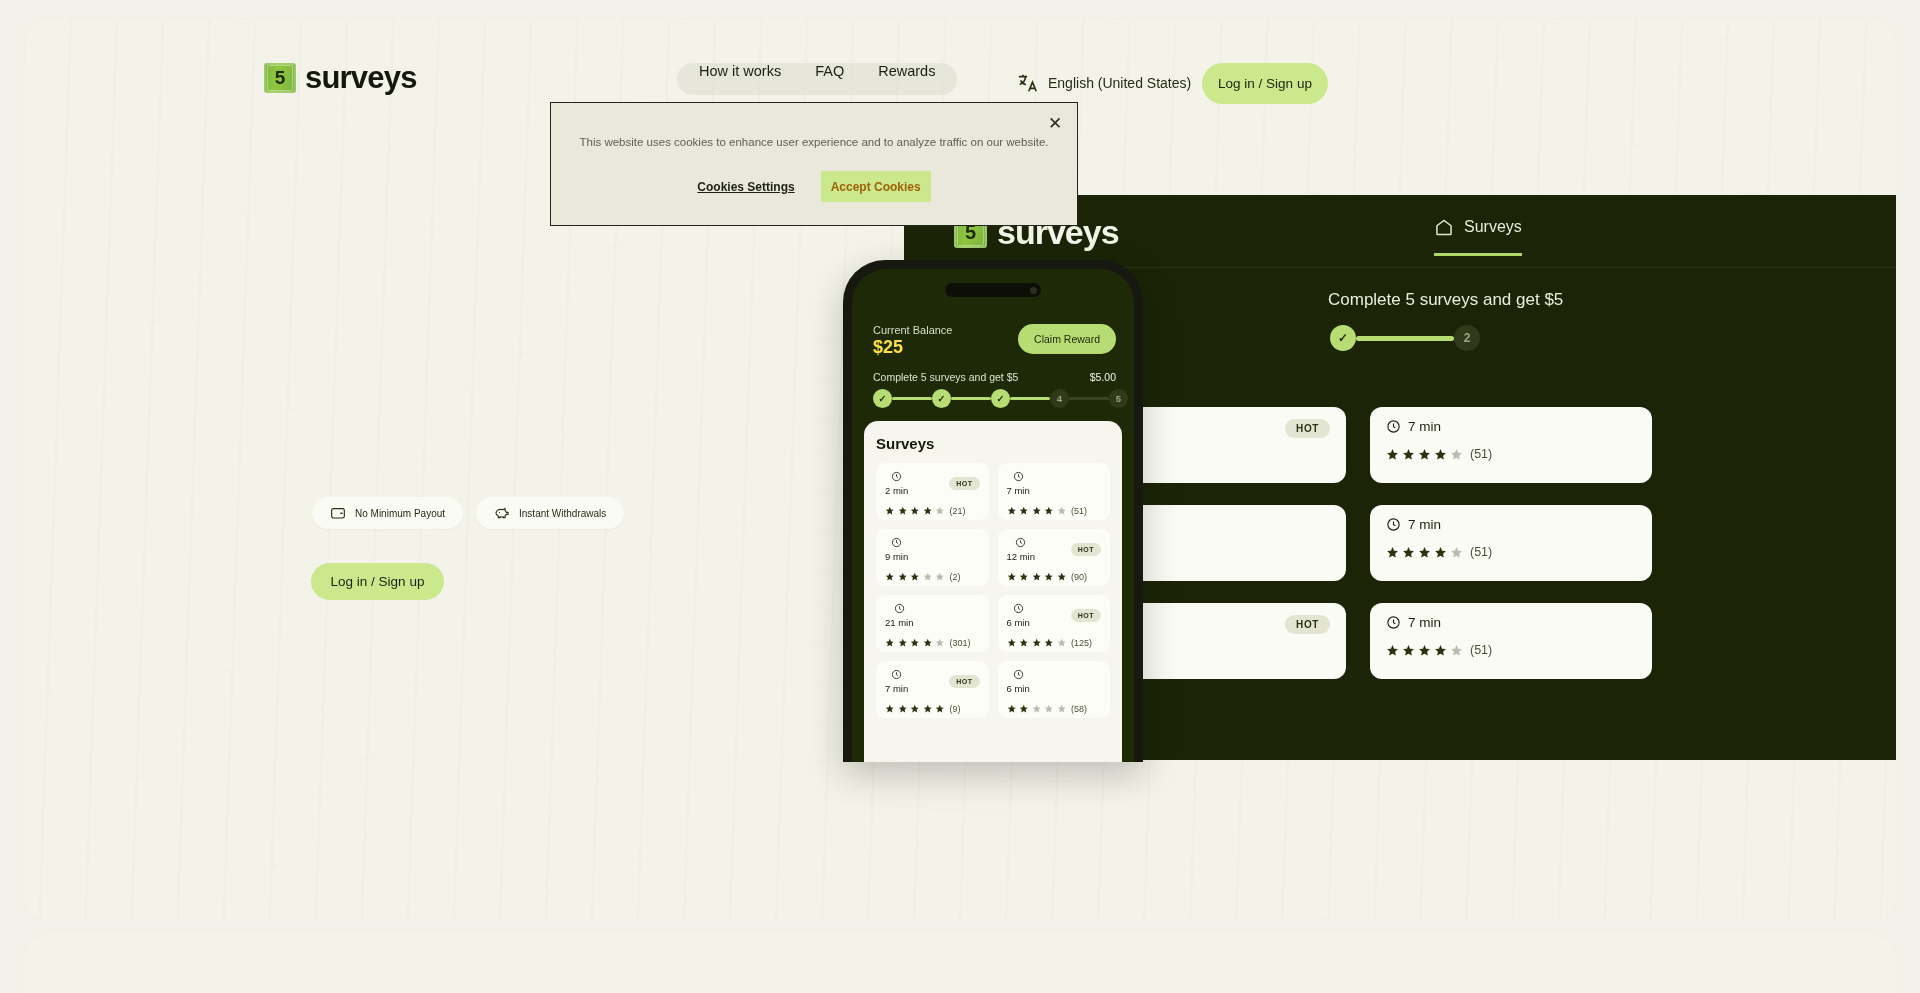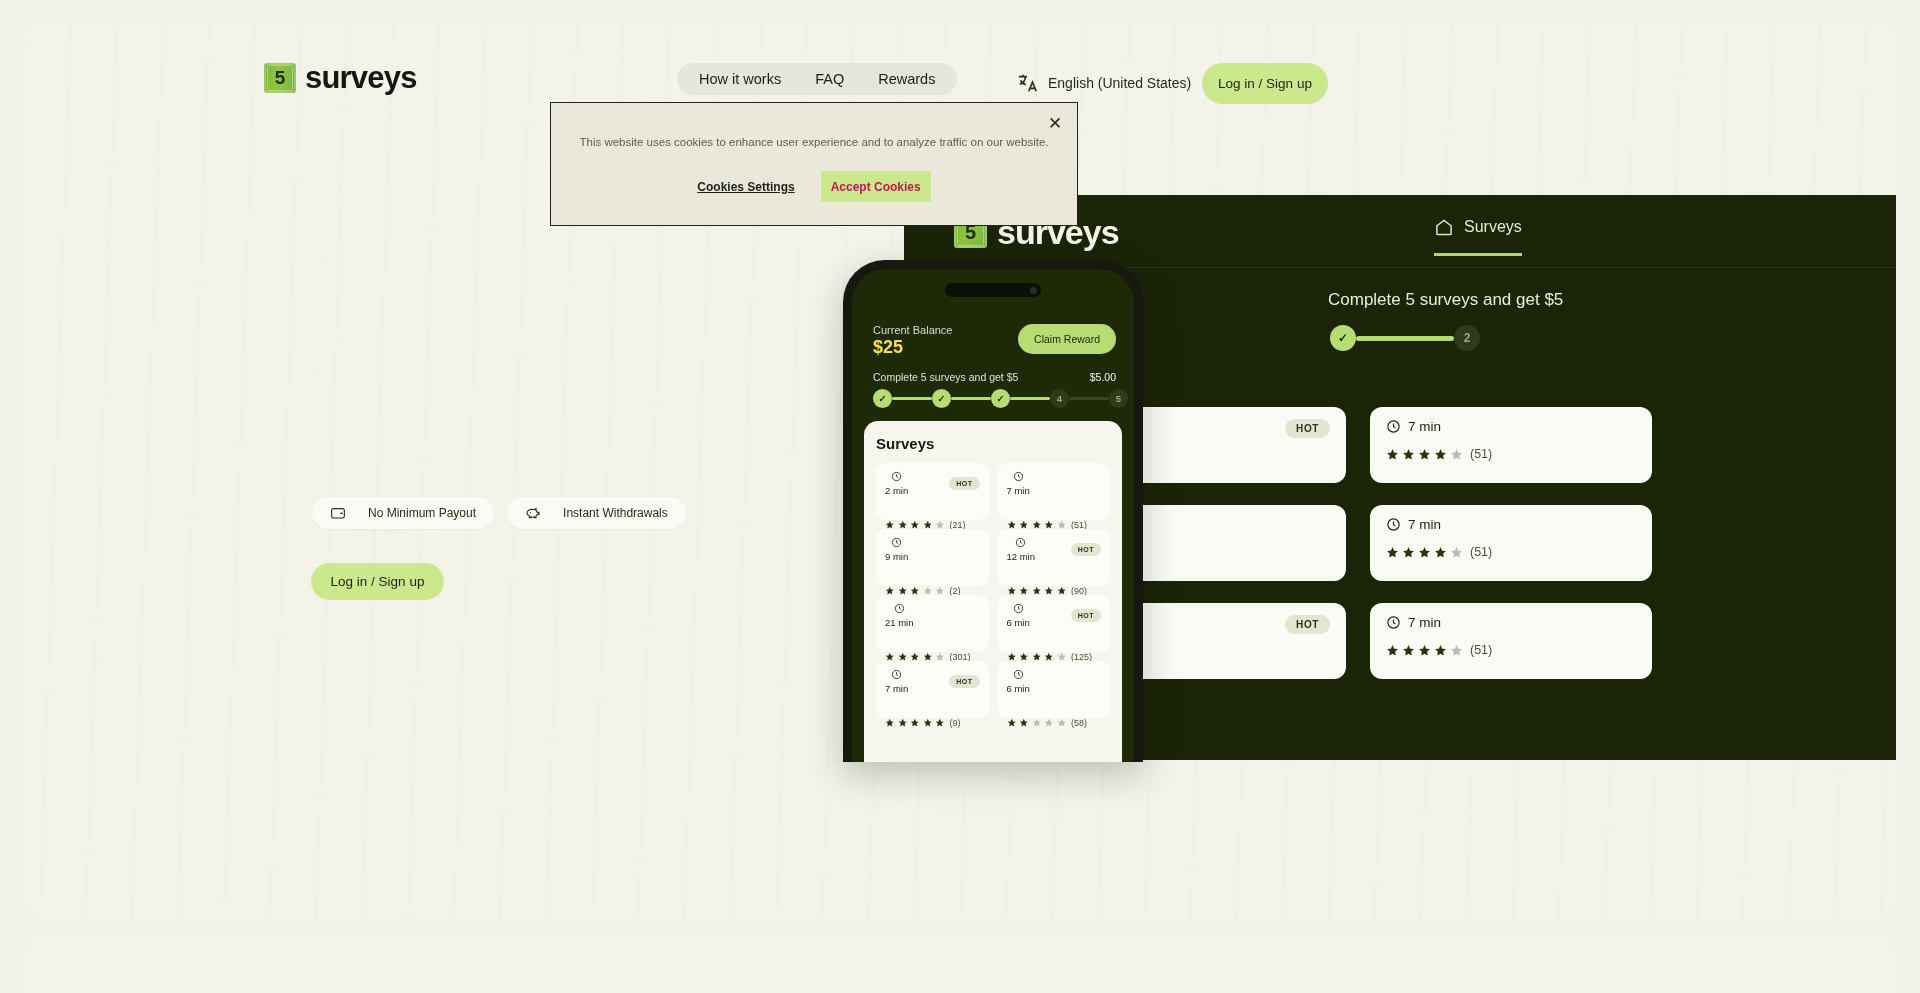--- a/index.html
+++ b/index.html
@@ -45,21 +45,21 @@
     content:""; position:absolute; left:3px; top:2px; right:3px; bottom:2px;
     border-radius:2px; box-shadow: inset 0 0 0 1px rgba(255,255,255,.35);
   }
   .logo-text { font-size: 31px; font-weight: 700; color: #16180c; letter-spacing: -.8px; }
 
   .nav-pill {
     position: absolute; left: 653px; top: 43px;
     height: 32px; padding: 0 22px;
     background: rgba(219,218,206,.55);
     border-radius: 20px;
-    display: flex; align-items: center; gap: 34px;
+    display: flex; align-items: flex-start; gap: 34px;
   }
   .nav-item { font-size: 14.5px; color: #1b2110; cursor: pointer; white-space: nowrap; }
 
   .lang {
     position: absolute; left: 993px; top: 52px;
     display: flex; align-items: center; gap: 9px; cursor: pointer;
   }
   .lang-icon { width: 22px; height: 22px; color: #2b3214; }
   .lang-text { font-size: 14px; color: #252c13; white-space: nowrap; }
 
@@ -99,22 +99,22 @@
   }
   .headline .l2 { display: block; margin-top: 7px; }
   .hl {
     background: linear-gradient(to top, #fbe14d 0%, #fbe14d 82%, rgba(251,225,77,0) 82%);
     font-weight: 700; padding: 0 2px;
   }
 
   .feature-row { position: absolute; left: 288px; top: 477px; display: flex; gap: 13px; }
   .feature-pill {
     height: 32px; border-radius: 18px; background: #fbfbf5;
-    display: flex; align-items: center; gap: 22px; padding: 0 18px;
-    font-size: 12px; color: #1f280e;
+    display: flex; align-items: center; gap: 9px; padding: 0 18px;
+    font-size: 10px; color: #1f280e;
     box-shadow: 0 1px 2px rgba(0,0,0,.04);
   }
   .feature-pill svg { width: 16px; height: 16px; color: #25300e; }
 
   .cta-btn {
     position: absolute; left: 287px; top: 543px;
     width: 133px; height: 37px; border-radius: 19px;
     background: #cbe88d; border: none;
     font-family: inherit; font-size: 13.5px; color: #1c230e;
     cursor: pointer; display: flex; align-items: center; justify-content: center;
@@ -219,21 +219,21 @@
     position: absolute; left: 12px; right: 12px; top: 152px; bottom: 0;
     background: #f6f6ee; border-radius: 14px 14px 0 0; padding: 14px 12px;
   }
   .ph-sheet h3 { font-size: 15px; color: #16180c; margin-bottom: 11px; }
   .ph-grid { display: grid; grid-template-columns: 1fr 1fr; gap: 9px; }
   .ph-card { background: #fdfdf8; border-radius: 9px; padding: 8px 9px; height: 57px; }
   .ph-card .row1 { display: flex; align-items: center; justify-content: space-between; }
   .pc-time { display: flex; align-items: center; gap: 3px; font-size: 9.5px; color: #1a1f0d; flex-direction: column; }
   .pc-time svg { width: 11px; height: 11px; }
   .pc-hot { background: #e3e5d2; color: #2b3313; font-size: 7px; font-weight: 700; letter-spacing: .5px; padding: 3px 7px; border-radius: 8px; }
-  .pc-stars { display: flex; align-items: flex-start; gap: 5px; margin-top: 24px; }
+  .pc-stars { display: flex; align-items: flex-start; gap: 5px; margin-top: 10px; }
   .pc-stars .star { width: 9.5px; height: 9.5px; }
   .pc-count { font-size: 9px; color: #4a5036; }
 
   
   .cookie {
     position: absolute; left: 526px; top: 82px;
     width: 528px; height: 124px;
     background: #eae8da;
     border: 1.5px solid #22251a;
     z-index: 50;
@@ -249,21 +249,21 @@
     text-align: center; font-size: 11.5px; color: #5e6052;
   }
   .cookie-actions { position: absolute; left: 0; right: 0; top: 68px; display: flex; justify-content: center; align-items: center; gap: 26px; }
   .cookie-settings {
     background: transparent; border: none; cursor: pointer;
     font-family: inherit; font-size: 12px; font-weight: 700; color: #1d2016;
     text-decoration: underline;
   }
   .cookie-accept {
     width: 110px; height: 31px; background: #cbe88d; border: none; cursor: pointer;
-    font-family: inherit; font-size: 12px; font-weight: 700; color: #be185d;
+    font-family: inherit; font-size: 12px; font-weight: 700; color: #a16207;
   }
 
   
   .bottom {
     position: absolute; left: 24px; top: 934px; width: 1872px; height: 120px;
     background: #f4f3ea; border-radius: 26px;
   }
   .bottom-title {
     position: absolute; left: 0; right: 0; top: 54px; text-align: center;
     font-family: "Liberation Serif", serif; font-size: 46px; color: #26300d;

